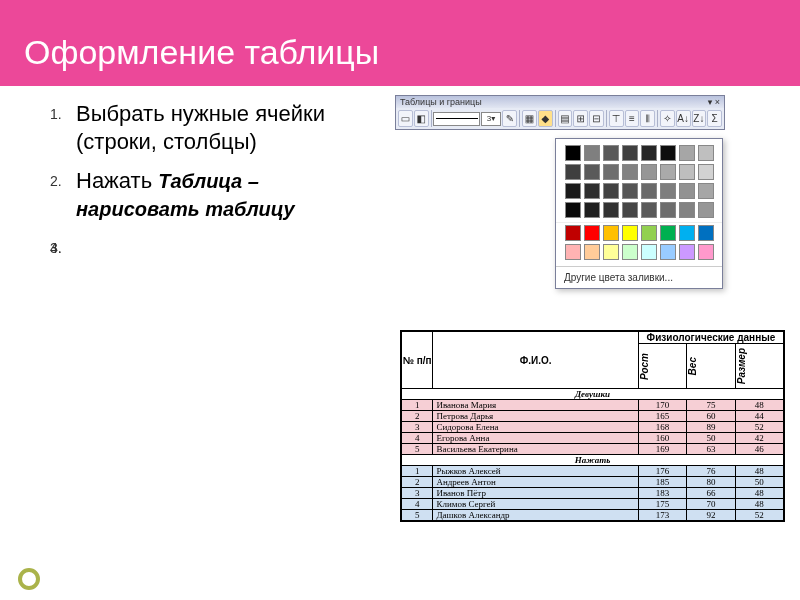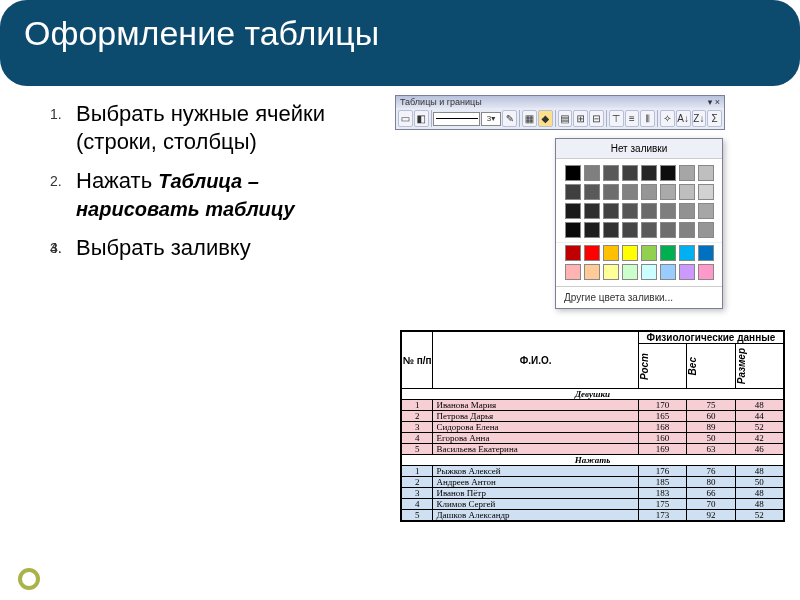--- a/index.html
+++ b/index.html
@@ -4,28 +4,27 @@
 <style>
   * { margin: 0; padding: 0; box-sizing: border-box; }
   body {
     width: 800px; height: 600px;
     font-family: Arial, sans-serif;
     background: #fff;
     position: relative;
     overflow: hidden;
   }
   .title-band {
-    background: #0c4a6e;
+    background: #ec4899;
     color: #fff;
     font-size: 34px;
     padding: 14px 24px;
     height: 86px;
     display: flex;
-    align-items: flex-start;
-    border-radius: 27px;
+    align-items: flex-end;
   }
   .content {
     display: flex;
     padding: 14px 0 0 50px;
     position: relative;
   }
   .bullet-dot {
     position: absolute;
     left: 18px; top: 568px;
     width: 22px; height: 22px;
@@ -168,21 +167,20 @@
     <li>
       <span class="num">2.</span>
       <span>Нажать </span>
       <span class="bold-it">Таблица – нарисовать таблицу</span>
     </li>
     <li>
       <span class="num">3.</span>
     </li>
     <li>
       <span class="num">4.</span>
-      <span>Выбрать заливку</span>
     </li>
   </ol>
 </div>
 
 <div class="bullet-dot"></div>
 
 <div class="panel-area">
   <div class="toolbar-win">
     <div class="tb-title">
       <span>Таблицы и границы</span>
@@ -211,21 +209,20 @@
       <div class="tb-sep"></div>
       <div class="tb-btn">✧</div>
       <div class="tb-btn">A↓</div>
       <div class="tb-btn">Z↓</div>
       <div class="tb-btn">Σ</div>
     </div>
   </div>
 </div>
 
 <div class="fill-drop">
-  <div class="hdr">Нет заливки</div>
   <div class="palette" id="pal1">
       <div class="sw" style="background: rgb(0, 0, 0);"></div>
       <div class="sw" style="background: rgb(127, 127, 127);"></div>
       <div class="sw" style="background: rgb(89, 89, 89);"></div>
       <div class="sw" style="background: rgb(64, 64, 64);"></div>
       <div class="sw" style="background: rgb(38, 38, 38);"></div>
       <div class="sw" style="background: rgb(13, 13, 13);"></div>
       <div class="sw" style="background: rgb(166, 166, 166);"></div>
       <div class="sw" style="background: rgb(191, 191, 191);"></div>
       <div class="sw" style="background: rgb(63, 63, 63);"></div>

